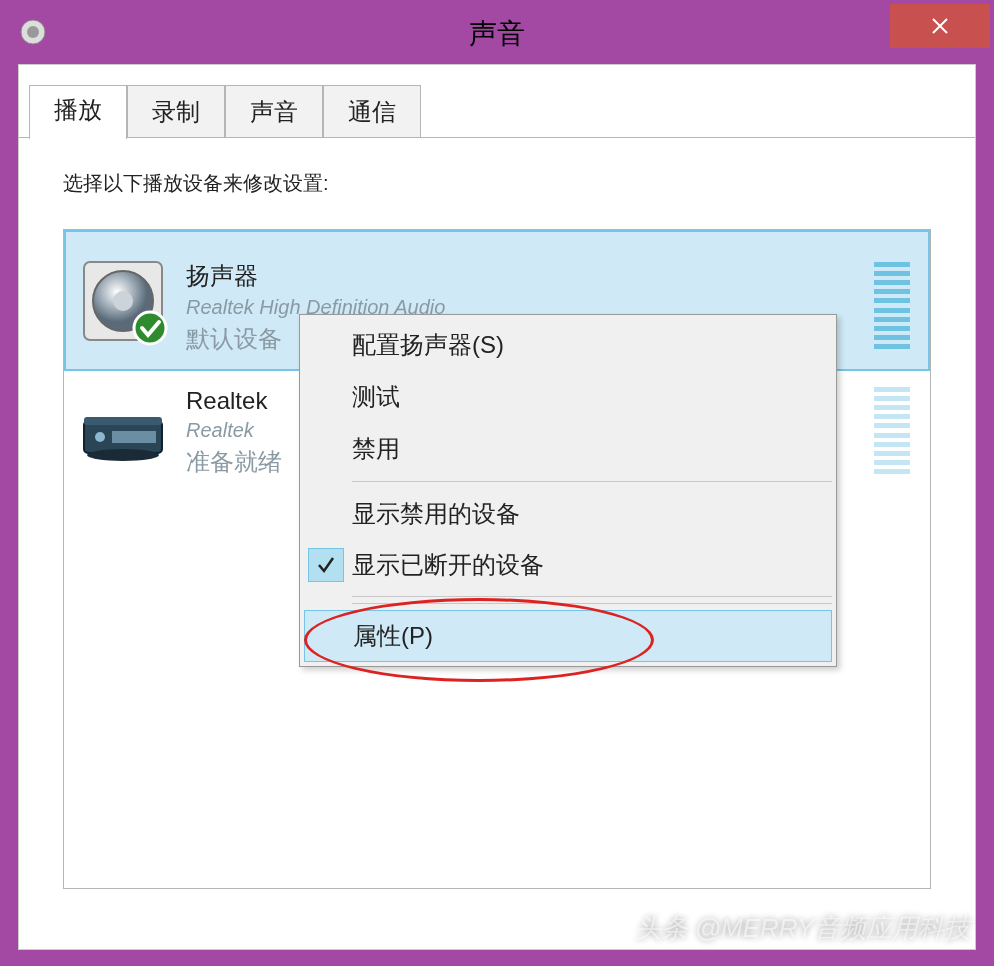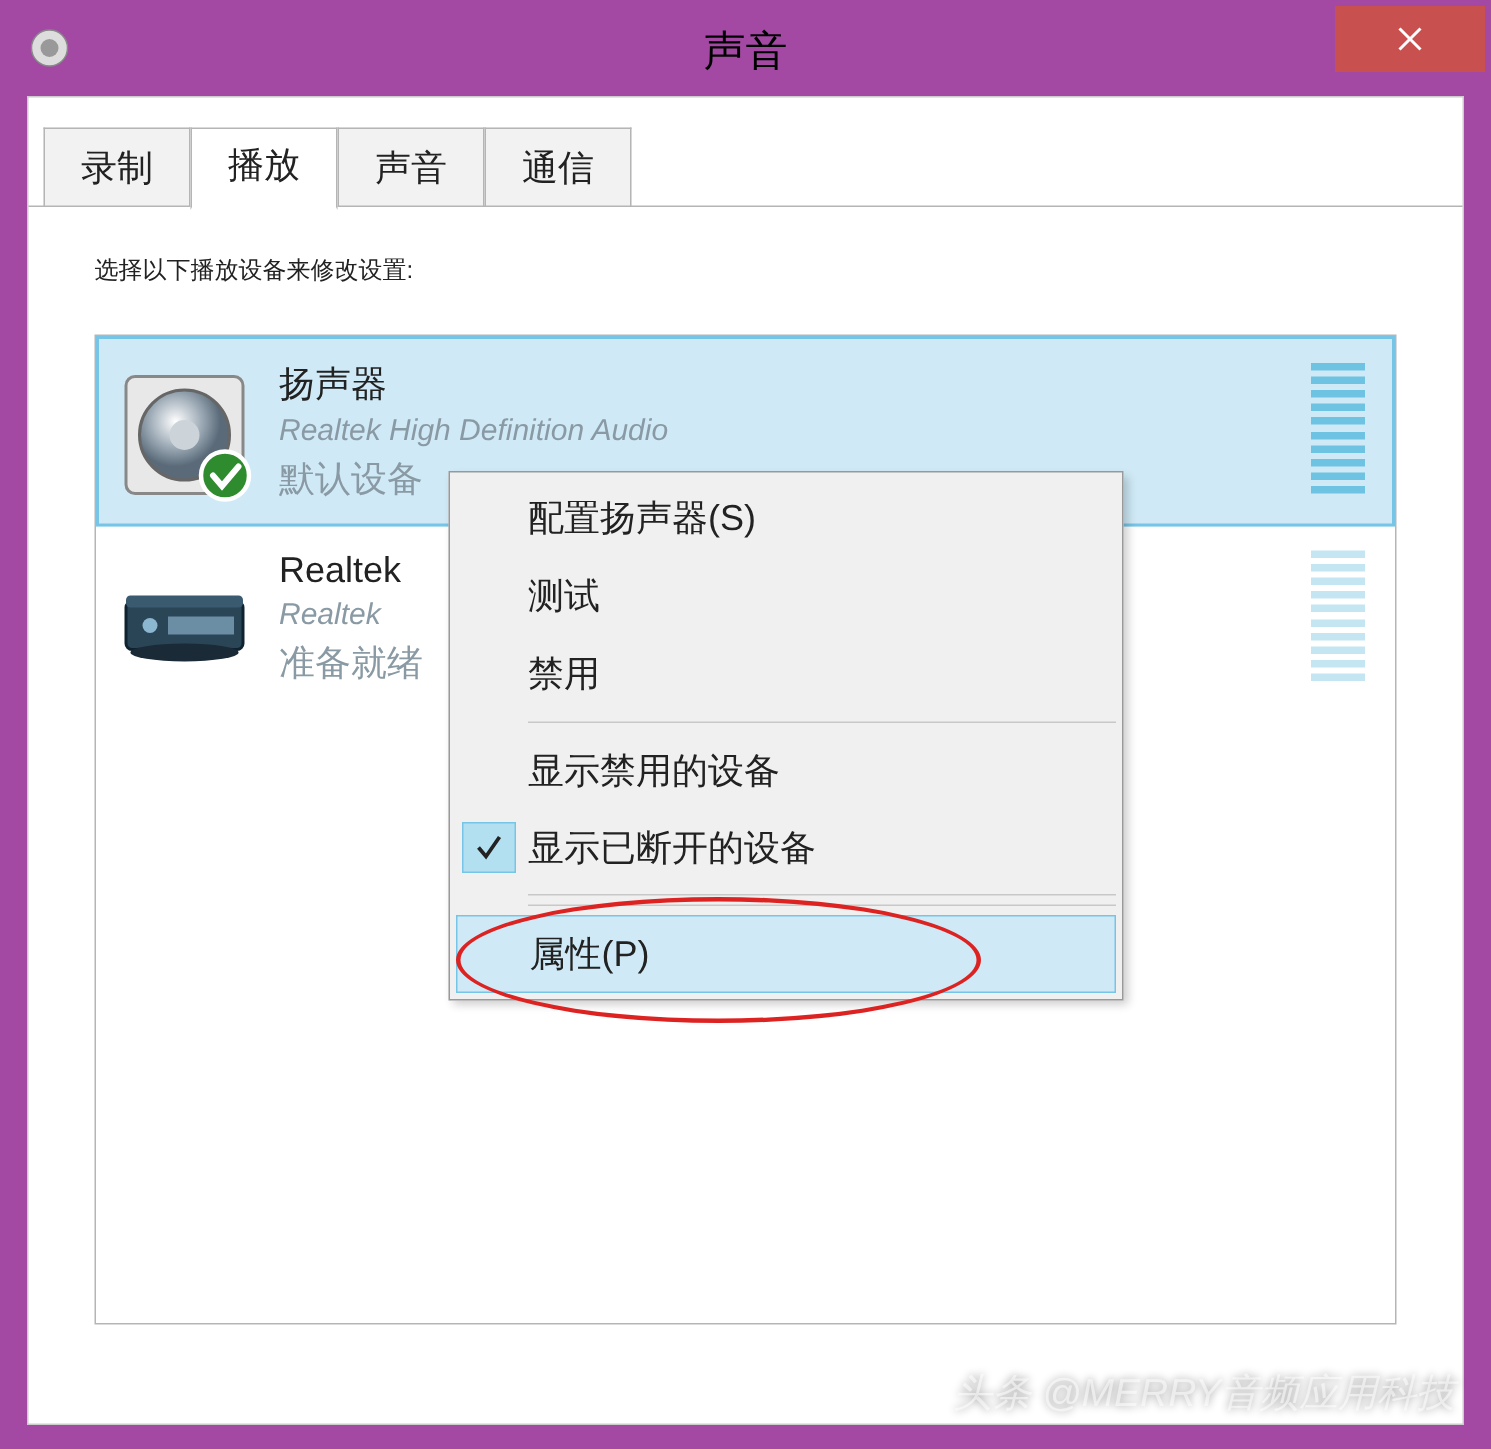--- a/index.html
+++ b/index.html
@@ -80,42 +80,41 @@
   padding-top: 8px;
 }
 .tab-content-border {
   border-top: 1px solid #b5b5b5;
   margin-top: -1px;
   position: relative;
   z-index: 1;
   padding: 32px 44px 20px 44px;
 }
 .instruction {
-  font-size: 16px;
+  font-size: 20px;
   color: #222;
   margin-bottom: 32px;
 }
 .device-list {
   border: 1px solid #b5b5b5;
   background: #fff;
   height: 660px;
   position: relative;
 }
 .device-item {
   display: flex;
   align-items: flex-start;
   padding: 12px 14px 16px 14px;
   cursor: pointer;
   position: relative;
 }
 .device-item.selected {
   background: #cfeaf6;
   border: 2px solid #77c5e6;
-  padding: 10px 12px 14px 12px;
-  align-items: flex-end;
+  padding: 24px 12px 14px 12px;
 }
 .device-icon {
   width: 90px;
   height: 90px;
   flex-shrink: 0;
   position: relative;
   margin-right: 18px;
 }
 .device-texts {
   flex: 1;
@@ -161,21 +160,21 @@
 .level-meter .bar:nth-child(5){width:100%}
 .level-meter .bar:nth-child(6){width:100%}
 .level-meter .bar:nth-child(7){width:100%}
 .level-meter .bar:nth-child(8){width:100%}
 .level-meter .bar:nth-child(9){width:100%}
 .level-meter .bar:nth-child(10){width:100%}
 .context-menu {
   position: absolute;
   top: 310px;
   left: 295px;
-  width: 450px;
+  width: 538px;
   background: #f0f0f0;
   border: 1px solid #999;
   box-shadow: 3px 3px 6px rgba(0,0,0,.2);
   z-index: 50;
 }
 .menu-inner {
   padding: 4px;
 }
 .menu-item {
   display: flex;
@@ -249,22 +248,22 @@
     <svg width="18" height="18" viewBox="0 0 18 18">
       <line x1="2" y1="2" x2="16" y2="16" stroke="#fff" stroke-width="2"></line>
       <line x1="16" y1="2" x2="2" y2="16" stroke="#fff" stroke-width="2"></line>
     </svg>
   </div>
 </div>
 
 <div class="window-body">
   <div class="tabs-wrap">
     <div class="tabs">
+      <div class="tab active">播放</div>
       <div class="tab">录制</div>
-      <div class="tab active">播放</div>
       <div class="tab">声音</div>
       <div class="tab">通信</div>
     </div>
     <div class="tab-content-border">
       <div class="instruction">选择以下播放设备来修改设置:</div>
       <div class="device-list">
 
         <div class="device-item selected">
           <div class="device-icon">
             <svg width="90" height="90" viewBox="0 0 90 90">

